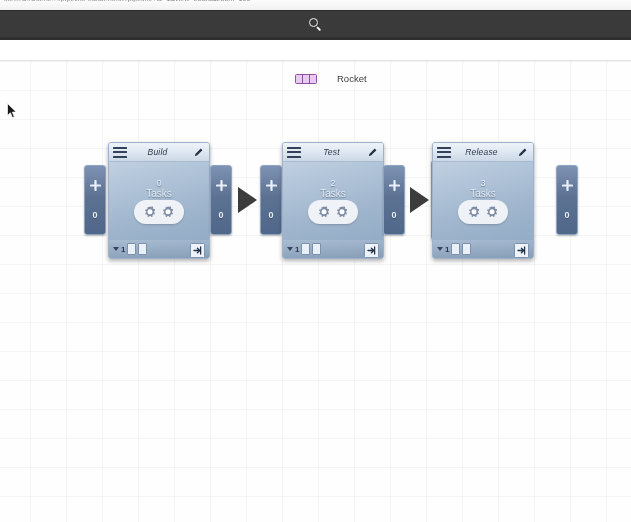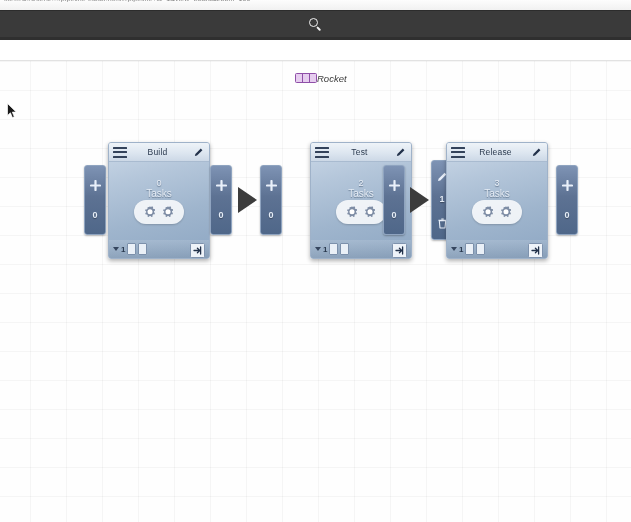--- a/index.html
+++ b/index.html
@@ -71,24 +71,23 @@
       linear-gradient(to right, rgba(0,0,0,.035) 1px, transparent 1px),
       linear-gradient(to bottom, rgba(0,0,0,.035) 1px, transparent 1px);
     background-size:36px 29px;
     background-position:-6px 0px;
     overflow:hidden;
   }
 
   
   .project-chip{
     position:absolute;left:295px;top:73px;
-    display:flex;align-items:flex-start;gap:0;
+    display:flex;align-items:center;gap:20px;
     font-size:9.5px;color:#3c3c3c;
     white-space:nowrap;
-    font-style:italic;
   }
   .board-icon{
     display:inline-block;width:22px;height:10px;
     border:1.4px solid #8f4fa8;border-radius:1.5px;
     background:#e6cdef;position:relative;box-sizing:border-box;
   }
   .board-icon span{
     position:absolute;top:0;bottom:0;width:1.2px;background:#8f4fa8;
   }
   .board-icon span:nth-child(1){left:6px;}
@@ -138,21 +137,21 @@
   }
   .hamburger{
     width:14px;height:11px;margin-left:4px;
     display:flex;flex-direction:column;justify-content:space-between;
     cursor:pointer;
   }
   .hamburger i{display:block;height:2px;background:#33425a;border-radius:.5px;}
   .card-title{
     flex:1;text-align:center;font-size:8.5px;color:#2b3a4f;
     letter-spacing:.2px;margin-left:-6px;
-    white-space:nowrap;overflow:hidden;
+    white-space:nowrap;overflow:hidden;font-style:italic;
   }
   .pencil{
     width:9px;height:9px;margin-right:6px;position:relative;cursor:pointer;flex:0 0 auto;
   }
   .card-body{
     height:78px;position:relative;
     display:flex;flex-direction:column;align-items:center;justify-content:center;
   }
   .task-count{
     font-size:9px;color:#e8eef6;line-height:10px;text-align:center;
@@ -303,21 +302,21 @@
 
     <div class="rail" style="left:260px;top:49px;height:70px;">
       <div class="rb">
         <svg class="ico" width="11" height="11" viewBox="0 0 11 11">
             <path d="M5.5,1 L5.5,10 M1,5.5 L10,5.5" stroke="#e9f0fa" stroke-width="2.2" stroke-linecap="round"></path>
           </svg>
       </div>
       <div class="rb num">0</div>
     </div>
 
-    <div class="card" style="left:282px;top:26px;margin-left:28px;">
+    <div class="card" style="left:282px;top:26px;">
       <div class="card-head">
         <span class="hamburger">
             <i></i>
             <i></i>
             <i></i>
           </span>
         <span class="card-title">Test</span>
         <span class="pencil">
           <svg class="ico" width="9" height="9" viewBox="0 0 9 9">
               <path d="M6.8,0.6 L8.4,2.2 L3,7.6 L0.9,8.1 L1.4,6 Z" fill="#22314a"></path>
@@ -372,21 +371,21 @@
           </svg>
       </div>
       <div class="rb num">1</div>
       <div class="rb">
         <svg class="ico" width="9" height="11" viewBox="0 0 9 11">
             <path d="M1.3,2.6 L7.7,2.6 L7,10 L2,10 Z M0.4,2.2 L8.6,2.2 M3.3,1 L5.7,1" stroke="#e9f0fa" stroke-width="1.1" fill="none" stroke-linejoin="round"></path>
           </svg>
       </div>
     </div>
 
-    <div class="card" style="left:446px;top:26px;">
+    <div class="card" style="left:432px;top:26px;">
       <div class="card-head">
         <span class="hamburger">
             <i></i>
             <i></i>
             <i></i>
           </span>
         <span class="card-title">Release</span>
         <span class="pencil">
           <svg class="ico" width="9" height="9" viewBox="0 0 9 9">
               <path d="M6.8,0.6 L8.4,2.2 L3,7.6 L0.9,8.1 L1.4,6 Z" fill="#22314a"></path>

